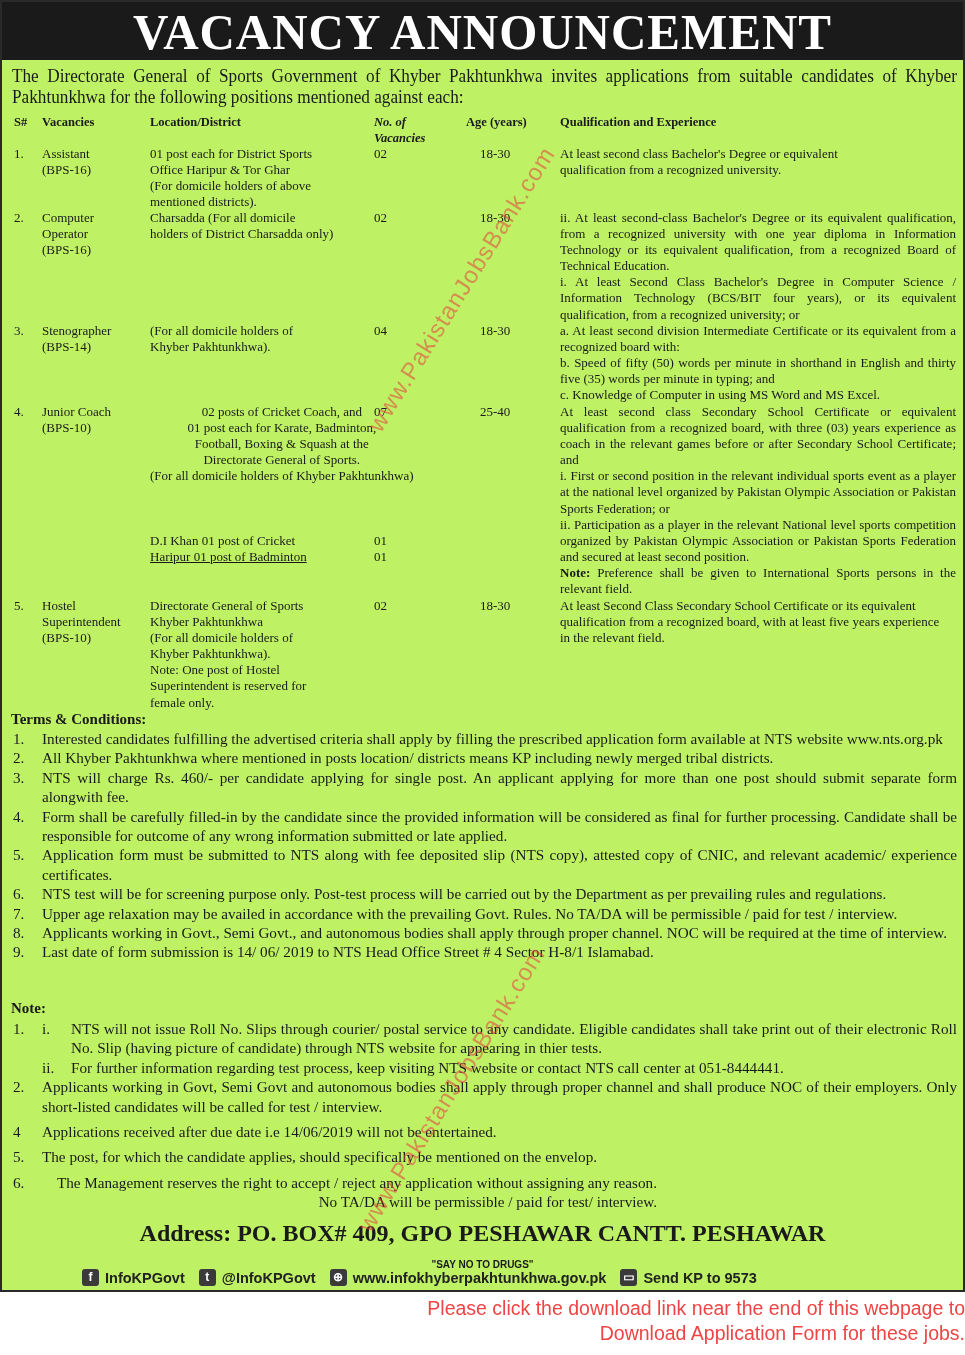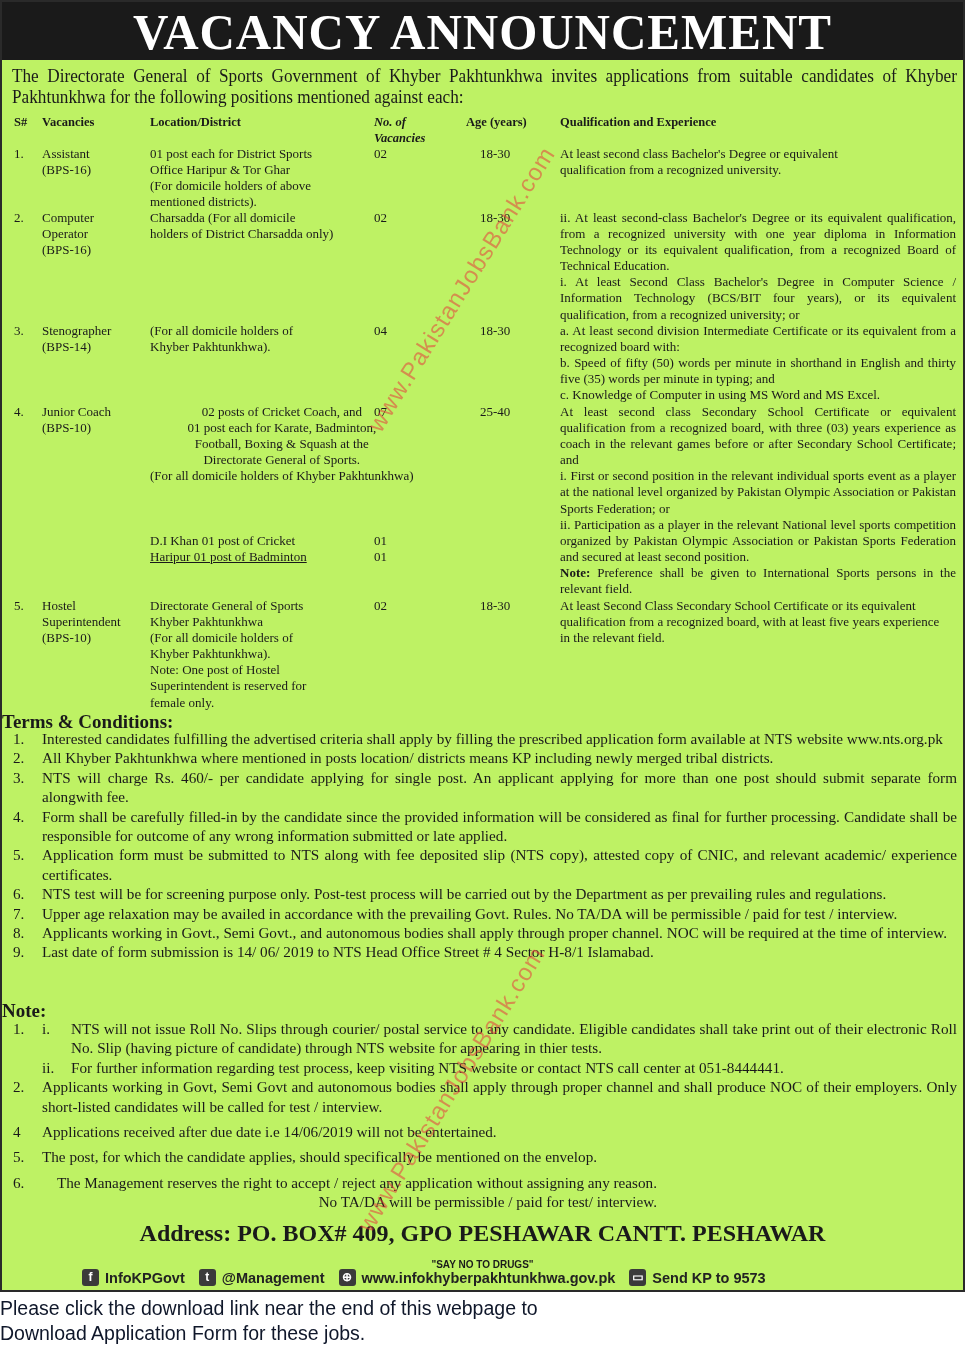--- a/index.html
+++ b/index.html
@@ -5,33 +5,33 @@
     html, body { margin: 0; padding: 0; background: #ffffff; }
     body { width: 965px; height: 1355px; position: relative; overflow: hidden; font-family: "Liberation Serif", "DejaVu Serif", serif; color: #1a1a1a; }
     .frame { position: absolute; left: 0; top: 0; width: 961px; height: 1288px; border: 2px solid #2a2a2a; background: #bef264; box-sizing: content-box; }
     .banner { position: absolute; left: 0; top: 0; width: 961px; height: 58px; background: #1a1a1a; color: #fff; text-align: center; }
     .banner h1 { margin: 0; font-family: "Liberation Serif", serif; font-weight: bold; font-size: 50px; line-height: 60px; letter-spacing: 1px; transform: scaleX(0.98); }
     .intro { position: absolute; left: 10px; top: 64px; width: 945px; font-size: 18.5px; line-height: 21px; text-align: justify; transform: scaleX(0.93); transform-origin: left top; width: 1016px; }
     .thead { position: absolute; top: 112px; font-size: 12.5px; font-weight: bold; line-height: 16px; }
     .cell { position: absolute; font-size: 13px; line-height: 16.1px; }
     .qual { position: absolute; left: 558px; width: 396px; font-size: 13px; line-height: 16.1px; text-align: justify; }
     .qual p { margin: 0; }
-    .terms-title { position: absolute; left: 0; top: 709px; font-size: 19px; font-weight: bold; }
+    .terms-title { position: absolute; left: 9px; top: 709px; font-size: 15px; font-weight: bold; }
     .tlist { position: absolute; left: 11px; width: 944px; font-size: 15.2px; line-height: 19.4px; }
     .titem { display: flex; margin: 0; }
     .titem .num { width: 29px; flex: none; }
     .titem .txt { flex: 1; text-align: justify; }
     .subitem { display: flex; }
     .subitem .snum { width: 29px; flex: none; }
     .address { position: absolute; left: 0; top: 1218px; width: 961px; text-align: center; font-size: 24px; font-weight: bold; }
     .drugs { position: absolute; left: 0; top: 1257px; width: 961px; text-align: center; font-family: "Liberation Sans", sans-serif; font-size: 10px; font-weight: bold; }
     .social { position: absolute; left: 80px; top: 1267px; display: flex; align-items: center; gap: 14px; font-family: "Liberation Sans", sans-serif; font-size: 14.5px; font-weight: bold; color: #222; }
     .social .sitem { display: flex; align-items: center; gap: 6px; }
     .sicon { width: 17px; height: 17px; background: #3a3a3a; border-radius: 3px; color: #fff; font-size: 12px; line-height: 17px; text-align: center; font-weight: bold; display: inline-block; }
-    .promo { position: absolute; left: 0; top: 1296px; width: 965px; text-align: left; font-family: "Liberation Sans", sans-serif; font-size: 19.5px; line-height: 25px; color: #0f172a; }
+    .promo { position: absolute; left: 0; top: 1296px; width: 965px; text-align: right; font-family: "Liberation Sans", sans-serif; font-size: 19.5px; line-height: 25px; color: #ef4444; }
     .watermark { position: absolute; font-family: "Liberation Sans", sans-serif; font-size: 24px; color: rgba(230, 60, 60, 0.55); white-space: nowrap; transform: rotate(-58deg); transform-origin: left top; pointer-events: none; letter-spacing: 1px; }
   </style>
 </head>
 <body>
 
 <div class="frame">
 
   <div class="banner">
     <h1>VACANCY ANNOUNCEMENT</h1>
   </div>
@@ -229,21 +229,21 @@
 
   <div class="address">Address: PO. BOX# 409, GPO PESHAWAR CANTT. PESHAWAR</div>
   <div class="drugs">"SAY NO TO DRUGS"</div>
   <div class="social">
     <div class="sitem">
       <span class="sicon">f</span>
       <span>InfoKPGovt</span>
     </div>
     <div class="sitem">
       <span class="sicon">t</span>
-      <span>@Management</span>
+      <span>@InfoKPGovt</span>
     </div>
     <div class="sitem">
       <span class="sicon">⊕</span>
       <span>www.infokhyberpakhtunkhwa.gov.pk</span>
     </div>
     <div class="sitem">
       <span class="sicon">▭</span>
       <span>Send KP to 9573</span>
     </div>
   </div>

